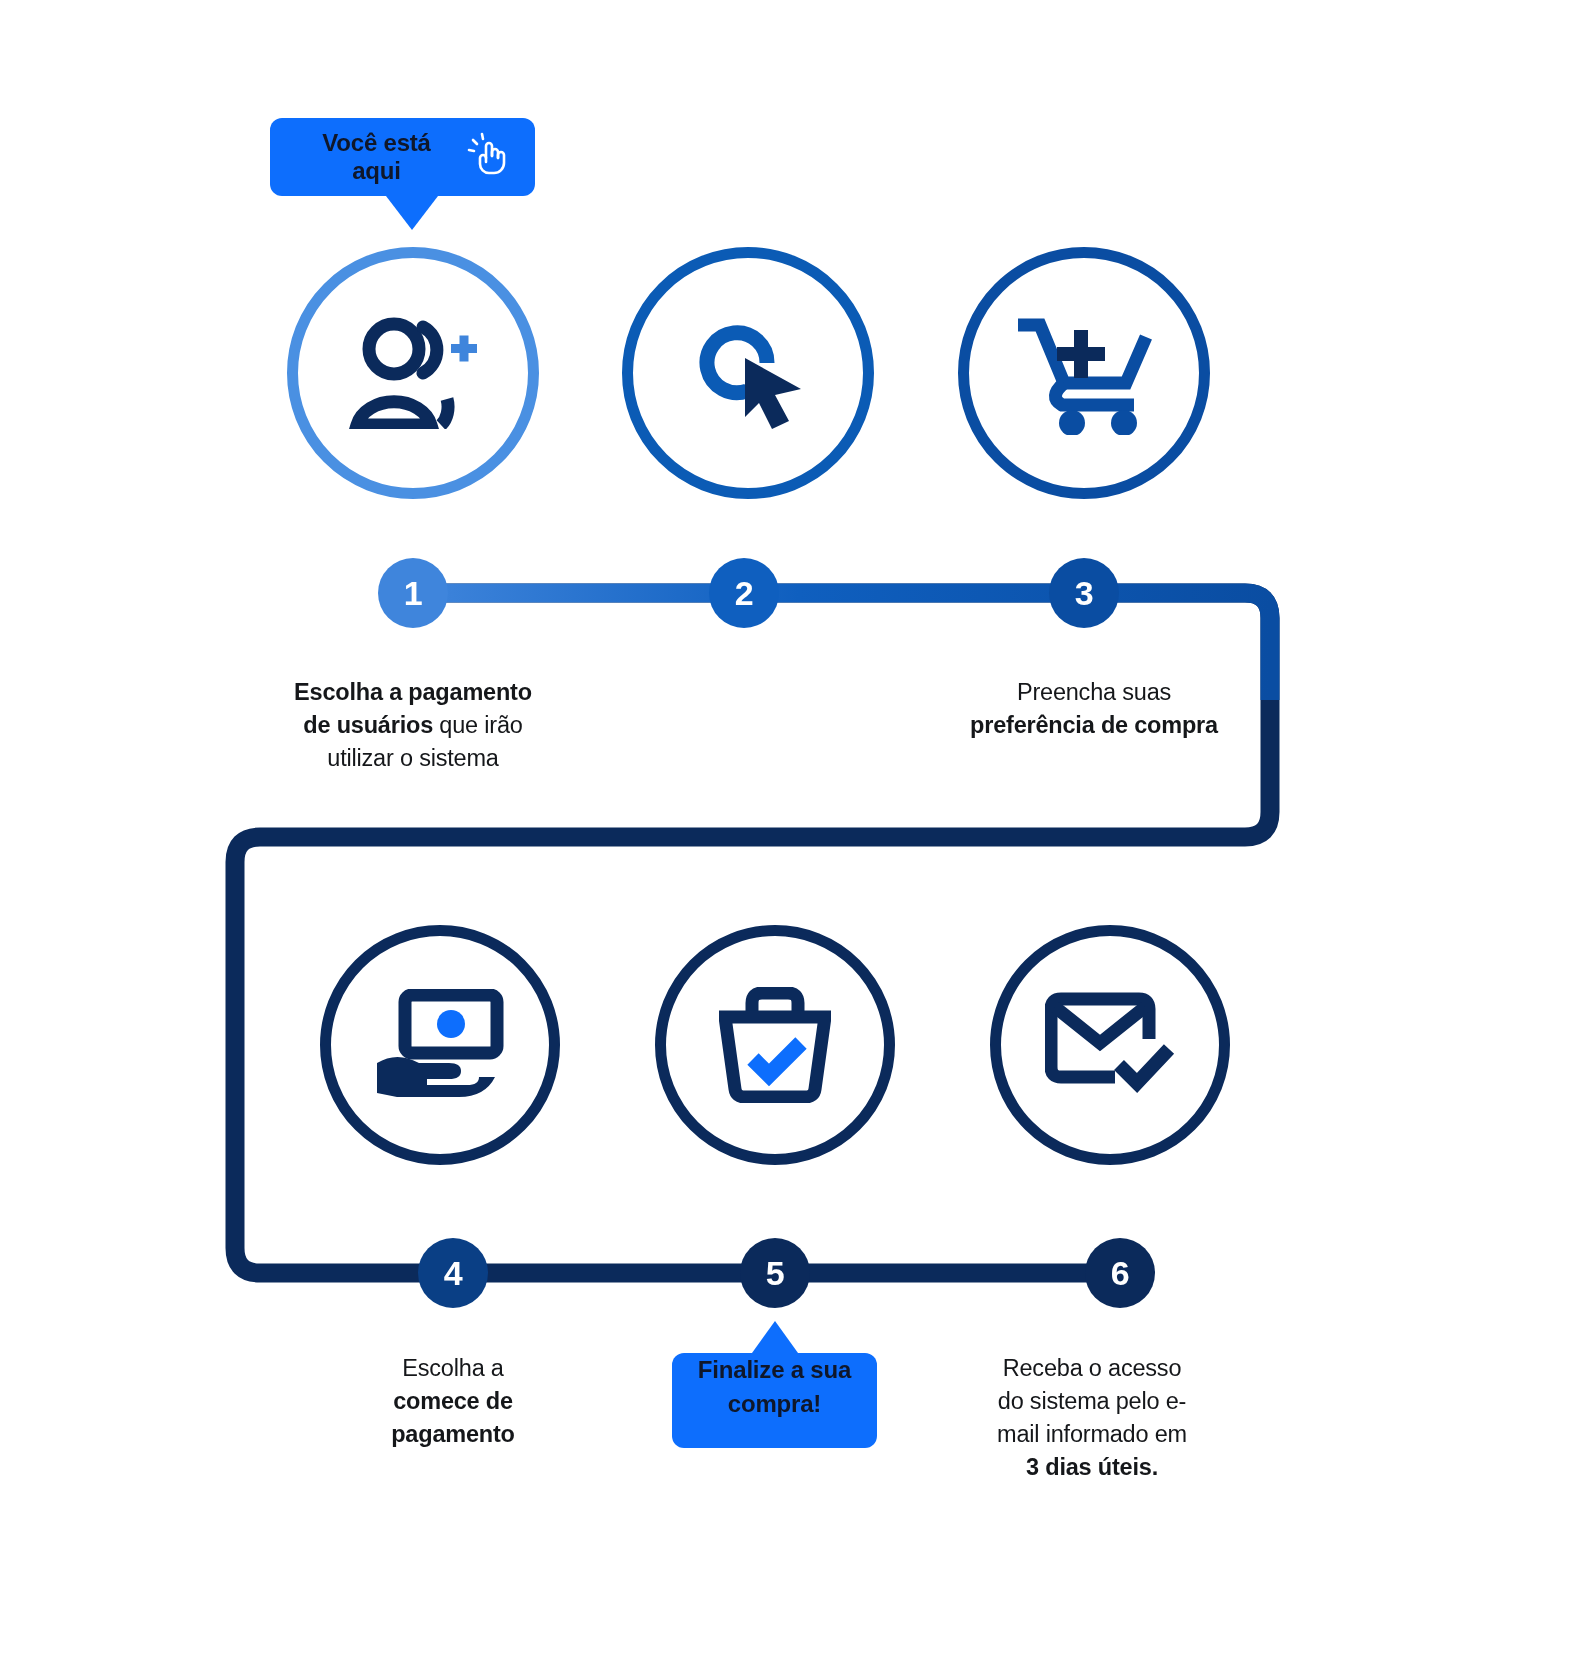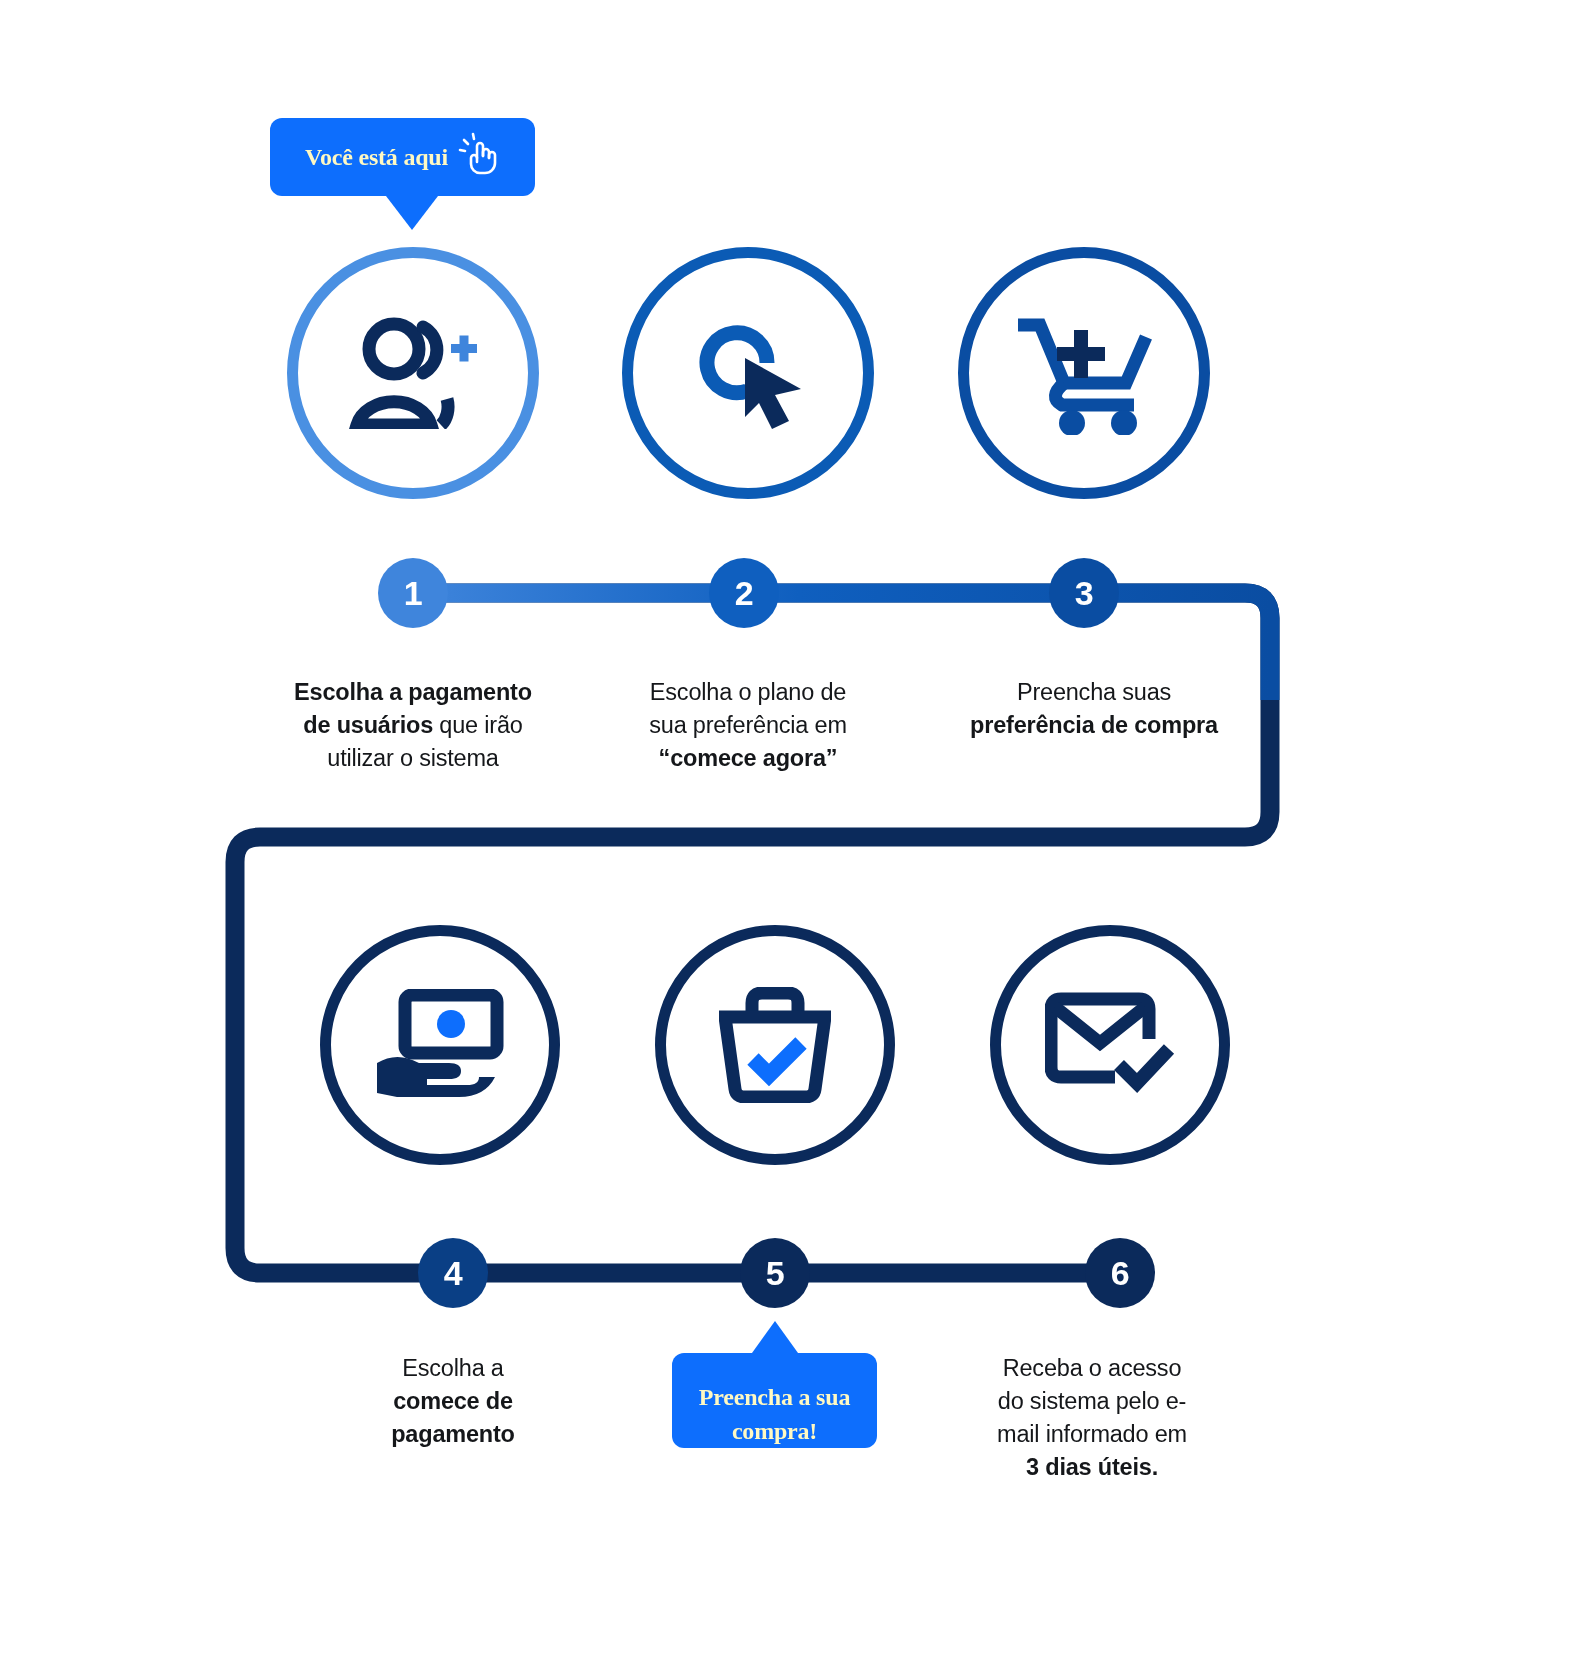--- a/index.html
+++ b/index.html
@@ -62,28 +62,27 @@
     color: #15171a;
     letter-spacing: -0.2px;
   }
   .caption b { font-weight: bold; }
 
   
   .bubble {
     position: absolute;
     background: #0d6efd;
     border-radius: 12px;
-    color: #fef9c3;
+    color: #0f172a;
     font-size: 24px;
     font-weight: bold;
     display: flex;
     align-items: center;
-    justify-content: flex-end;
+    justify-content: flex-start;
     letter-spacing: -0.2px;
-    font-family: Liberation Serif, serif;
   }
   .bubble-tail {
     position: absolute;
     width: 0; height: 0;
   }
   .bubble-label { display: inline-block; }
   .bubble-inner {
     display: flex;
     align-items: center;
     justify-content: center;
@@ -172,21 +171,20 @@
     <span>1</span>
   </div>
   <div class="step-node" style="left:709px; top:558px; background:#0f5fbf;">
     <span>2</span>
   </div>
   <div class="step-node" style="left:1049px; top:558px; background:#0a4da2;">
     <span>3</span>
   </div>
 
   <div class="caption" style="left:263px; top:676px;"><b>Escolha a pagamento</b><br><b>de usuários</b> que irão<br>utilizar o sistema</div>
-  <div class="caption" style="left:598px; top:676px;">Escolha o plano de<br>sua preferência em<br><b>“comece agora”</b></div>
   <div class="caption" style="left:934px; top:676px; width:320px;">Preencha suas<br><b>preferência de compra</b></div>
 
   <div class="icon-circle" style="left:320px; top:925px; width:240px; height:240px; border:11px solid #0b2a5b;">
     <span>
       <svg width="130" height="112" viewBox="0 0 130 112">
         <rect x="30" y="6" width="92" height="58" rx="7" fill="none" stroke="#0b2a5b" stroke-width="13"></rect>
         <circle cx="76" cy="35" r="14" fill="#0d6efd"></circle>
         <path d="M 2 104 L 2 74 Q 22 62 44 74 L 74 74 Q 86 74 86 82 Q 86 90 74 90
                  L 52 90 L 52 96 L 92 96 Q 104 96 104 88 L 120 88
                  Q 110 108 84 108 L 22 108 Z" fill="#0b2a5b"></path>
@@ -247,21 +245,21 @@
         </svg>
       </span>
     </div>
     <span class="bubble-tail" style="left:116px; bottom:-34px;
                  border-left:26px solid transparent;
                  border-right:26px solid transparent;
                  border-top:34px solid #0d6efd;"></span>
   </div>
 
   <div class="bubble bubble-multiline" style="left:672px; top:1353px; width:205px; height:95px; flex-direction:column;">
-    <span>Preencha a sua</span>
+    <span>Finalize a sua</span>
     <span>compra!</span>
     <span class="bubble-tail" style="left:80px; top:-32px;
                  border-left:23px solid transparent;
                  border-right:23px solid transparent;
                  border-bottom:32px solid #0d6efd;"></span>
   </div>
 
 </div>
 
 </body></html>

